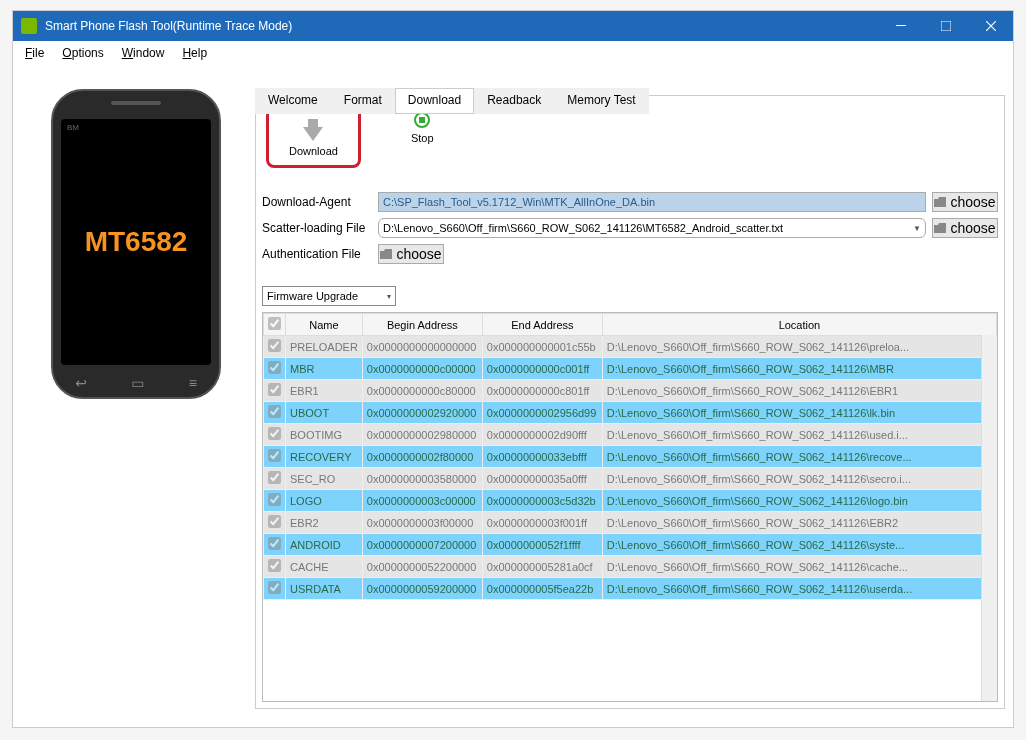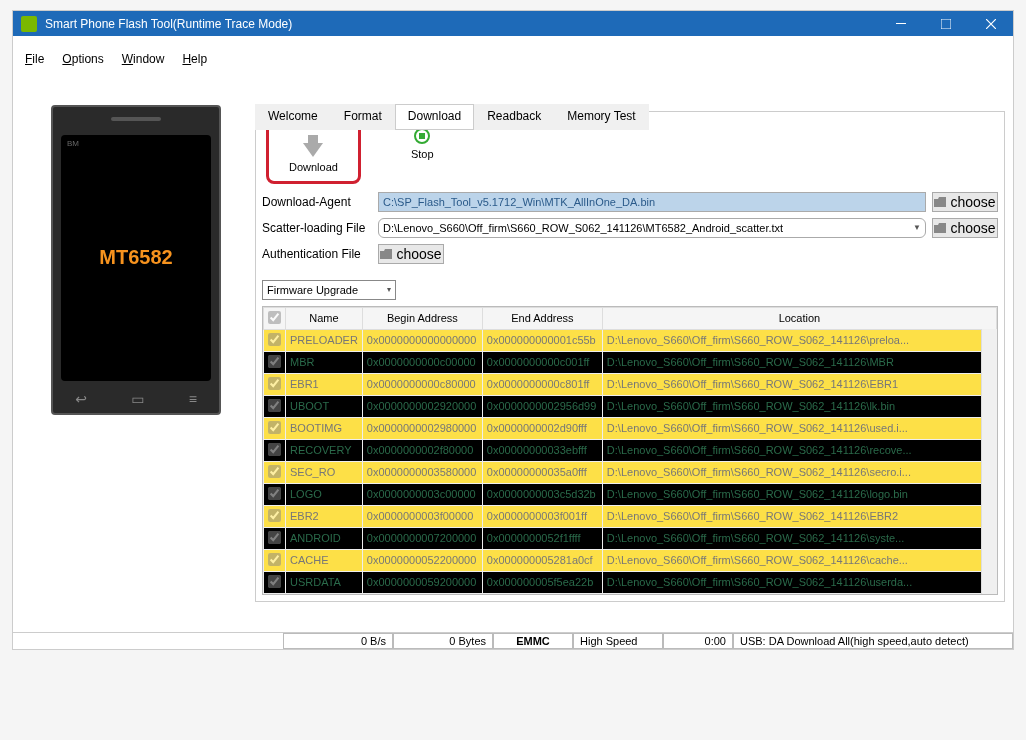--- a/index.html
+++ b/index.html
@@ -1,61 +1,61 @@
 <!DOCTYPE html>
 <html><head>
 <meta charset="utf-8">
 <style>
 * { box-sizing: border-box; margin: 0; padding: 0; font-family: "Segoe UI", Tahoma, sans-serif; }
 body { background: #f5f5f5; width: 1026px; height: 740px; overflow: hidden; }
-.window { width: 1002px; height: 640px; margin: 10px auto; background: #fff; border: 1px solid #ccc; display: flex; flex-direction: column; gap: 12px; }
+.window { width: 1002px; height: 718px; margin: 10px auto; background: #fff; border: 1px solid #ccc; display: flex; flex-direction: column; }
 .titlebar { height: 30px; background: #1e6ab8; color: #fff; display: flex; align-items: center; font-size: 12px; }
 .titlebar .icon { width: 16px; height: 16px; margin: 0 8px; background: #7ab800; border-radius: 2px; }
 .titlebar .title { flex: 1; }
 .win-btns { display: flex; height: 100%; }
 .win-btn { width: 45px; display: flex; align-items: center; justify-content: center; cursor: pointer; }
 .menubar { height: 24px; display: flex; align-items: center; font-size: 12px; padding: 0 4px; gap: 2px; }
 .menubar span { padding: 2px 8px; cursor: default; }
 .menubar span u { text-decoration: underline; }
 .content { flex: 1; display: flex; padding: 4px 8px 0 8px; gap: 4px; }
 .phone-panel { width: 230px; display: flex; align-items: flex-start; justify-content: center; padding-top: 20px; }
-.phone { width: 170px; height: 310px; background: #2a2a2a; border-radius: 4px; border: 2px solid #555; position: relative; padding: 28px 8px 32px; }
-.phone .screen { width: 100%; height: 100%; background: #000; border-radius: 4px; display: flex; align-items: center; justify-content: center; color: #f7931e; font-weight: bold; font-size: 20px; }
+.phone { width: 170px; height: 310px; background: #2a2a2a; border-radius: 32px; border: 2px solid #555; position: relative; padding: 28px 8px 32px; }
+.phone .screen { width: 100%; height: 100%; background: #000; border-radius: 4px; display: flex; align-items: center; justify-content: center; color: #f7931e; font-weight: bold; font-size: 28px; }
 .phone .btm { position: absolute; bottom: 6px; left: 0; right: 0; display: flex; justify-content: space-around; color: #888; font-size: 14px; }
 .phone .top { position: absolute; top: 10px; left: 50%; transform: translateX(-50%); width: 50px; height: 4px; background: #555; border-radius: 2px; }
 .phone .brand { position: absolute; top: 32px; left: 14px; font-size: 8px; color: #666; }
 .main-panel { flex: 1; display: flex; flex-direction: column; }
 .tabs { display: flex; font-size: 12px; }
 .tab { padding: 4px 12px 6px; border: 1px solid #ccc; border-bottom: none; background: #f0f0f0; cursor: default; position: relative; top: 19px; }
 .tab.active { background: #fff; font-weight: normal; z-index: 2; border-bottom: 1px solid #fff; }
 .tab:not(.active) { border-color: transparent; }
 .tab.active { border-color: #ccc; }
 .tabpane { border: 1px solid #ccc; flex: 1; background: #fff; padding: 6px; display: flex; flex-direction: column; }
 .toolbar-area { display: flex; gap: 40px; padding: 4px; align-items: flex-start; }
 .tool-btn { display: flex; flex-direction: column; align-items: center; font-size: 11px; gap: 4px; cursor: default; padding: 6px 10px; }
 .tool-btn.download { border: 3px solid #d02030; border-radius: 8px; padding: 8px 20px; }
 .arrow-down { width: 0; height: 0; border-left: 10px solid transparent; border-right: 10px solid transparent; border-top: 14px solid #aaa; position: relative; }
 .arrow-down::before { content: ""; position: absolute; top: -22px; left: -5px; width: 10px; height: 10px; background: #aaa; }
 .stop-icon { width: 16px; height: 16px; border: 2px solid #3a3; border-radius: 50%; display: flex; align-items: center; justify-content: center; }
 .stop-icon::after { content: ""; width: 6px; height: 6px; background: #3a3; }
-.form-rows { margin-top: 4px; font-size: 12px; }
+.form-rows { margin-top: 20px; font-size: 12px; }
 .form-row { display: flex; align-items: center; margin-bottom: 6px; gap: 6px; }
 .form-row label { width: 110px; }
 .form-row .field { flex: 1; height: 20px; border: 1px solid #aaa; padding: 1px 4px; font-size: 11px; display: flex; align-items: center; }
 .form-row .field.blue { background: #bcd4ea; color: #2a5a8a; }
 .form-row .field.sel { background: #fff; border-radius: 6px; }
 .choose-btn { width: 66px; height: 20px; background: #e8e8e8; border: 1px solid #aaa; font-size: 14px; display: flex; align-items: center; justify-content: center; gap: 4px; cursor: default; }
 .choose-btn svg { fill: #888; }
-.combo { width: 134px; height: 20px; border: 1px solid #888; font-size: 11px; padding: 1px 4px; display: flex; align-items: center; justify-content: space-between; margin-top: 10px; }
+.combo { width: 134px; height: 20px; border: 1px solid #888; font-size: 11px; padding: 1px 4px; display: flex; align-items: center; justify-content: space-between; margin-top: 16px; }
 .grid { flex: 1; border: 1px solid #bbb; margin-top: 6px; overflow: hidden; position: relative; }
 .grid table { width: 100%; border-collapse: collapse; font-size: 11px; }
 .grid th { background: #f5f5f5; border: 1px solid #ddd; padding: 3px 4px; font-weight: normal; height: 22px; }
 .grid td { border: 1px solid #eee; padding: 3px 4px; height: 22px; white-space: nowrap; overflow: hidden; }
-.grid tbody tr.odd { background: #fde047; color: #777; }
-.grid tbody tr.even { background: #000000; color: #2a6a4a; }
+.grid tbody tr.odd { background: #e5e5e5; color: #777; }
+.grid tbody tr.even { background: #7dd3fc; color: #2a6a4a; }
 .grid .chk { width: 20px; text-align: center; }
 .grid input[type=checkbox] { accent-color: #888; opacity: .5; pointer-events: none; }
 .col-name { width: 75px; }
 .col-begin { width: 120px; }
 .col-end { width: 120px; }
 .scrollbar { position: absolute; right: 0; top: 22px; bottom: 0; width: 16px; background: #f0f0f0; border-left: 1px solid #ddd; }
 .statusbar { height: 20px; border-top: 1px solid #ccc; display: flex; font-size: 11px; align-items: center; }
 .statusbar .cell { border: 1px solid #bbb; padding: 1px 6px; height: 16px; display: flex; align-items: center; }
 .statusbar .sp { flex: 0 0 auto; }
 .statusbar .spacer { flex: 1; }
@@ -271,22 +271,13 @@
                 </tr>
               </tbody>
           </table>
           <div class="scrollbar"></div>
         </div>
       </div>
       <div style="height:18px"></div>
     </div>
   </div>
 
-  <div class="statusbar">
-    <div class="spacer"></div>
-    <div class="cell sp" style="width:110px;justify-content:flex-end">0 B/s</div>
-    <div class="cell sp" style="width:100px;justify-content:flex-end">0 Bytes</div>
-    <div class="cell sp" style="width:80px;justify-content:center;font-weight:bold">EMMC</div>
-    <div class="cell sp" style="width:90px">High Speed</div>
-    <div class="cell sp" style="width:70px;justify-content:flex-end">0:00</div>
-    <div class="cell sp" style="width:280px">USB: DA Download All(high speed,auto detect)</div>
-  </div>
 </div>
 
 </body></html>

